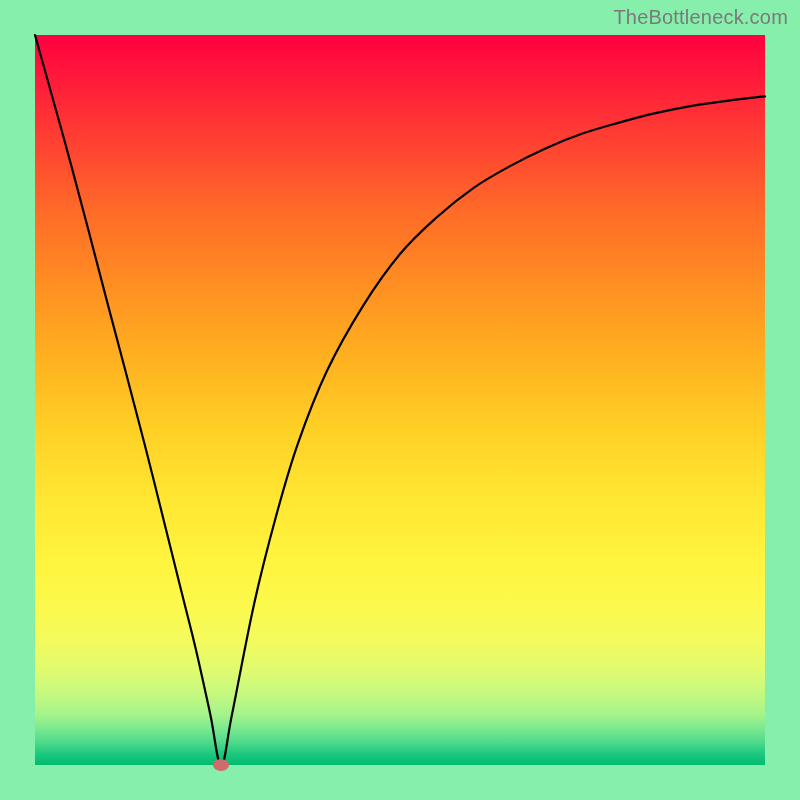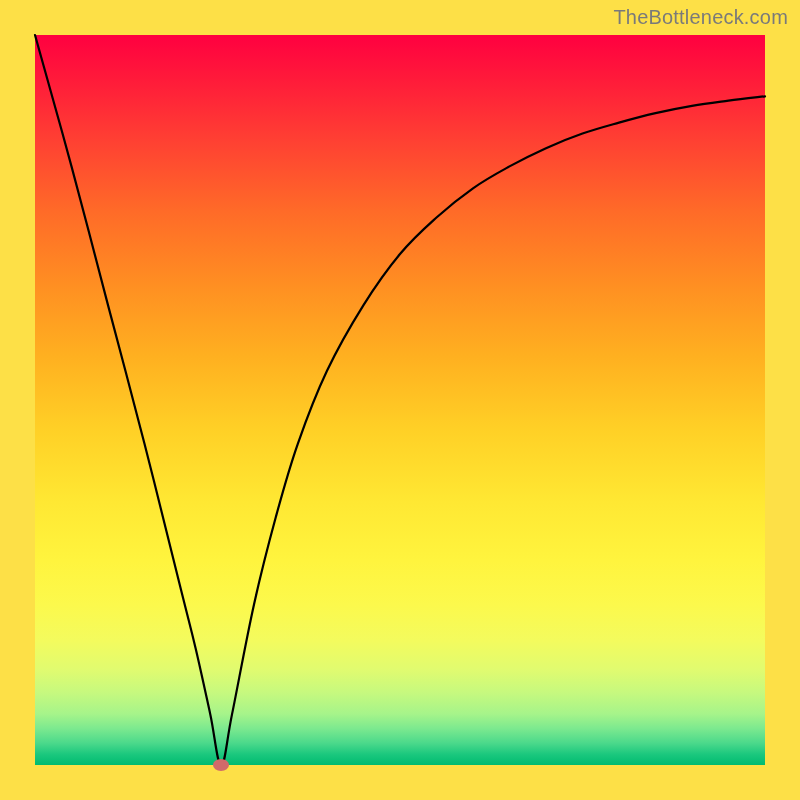--- a/index.html
+++ b/index.html
@@ -8,21 +8,21 @@
     width: 800px;
     height: 800px;
     overflow: hidden;
     background: #000;
     font-family: Arial, Helvetica, sans-serif;
   }
   .frame {
     position: relative;
     width: 800px;
     height: 800px;
-    background: #fde047;
+    background: #86efac;
   }
   .plot-area {
     position: absolute;
     left: 35px;
     top: 35px;
     width: 730px;
     height: 730px;
     
     background: linear-gradient(to bottom,
       #ff0040 0%,

